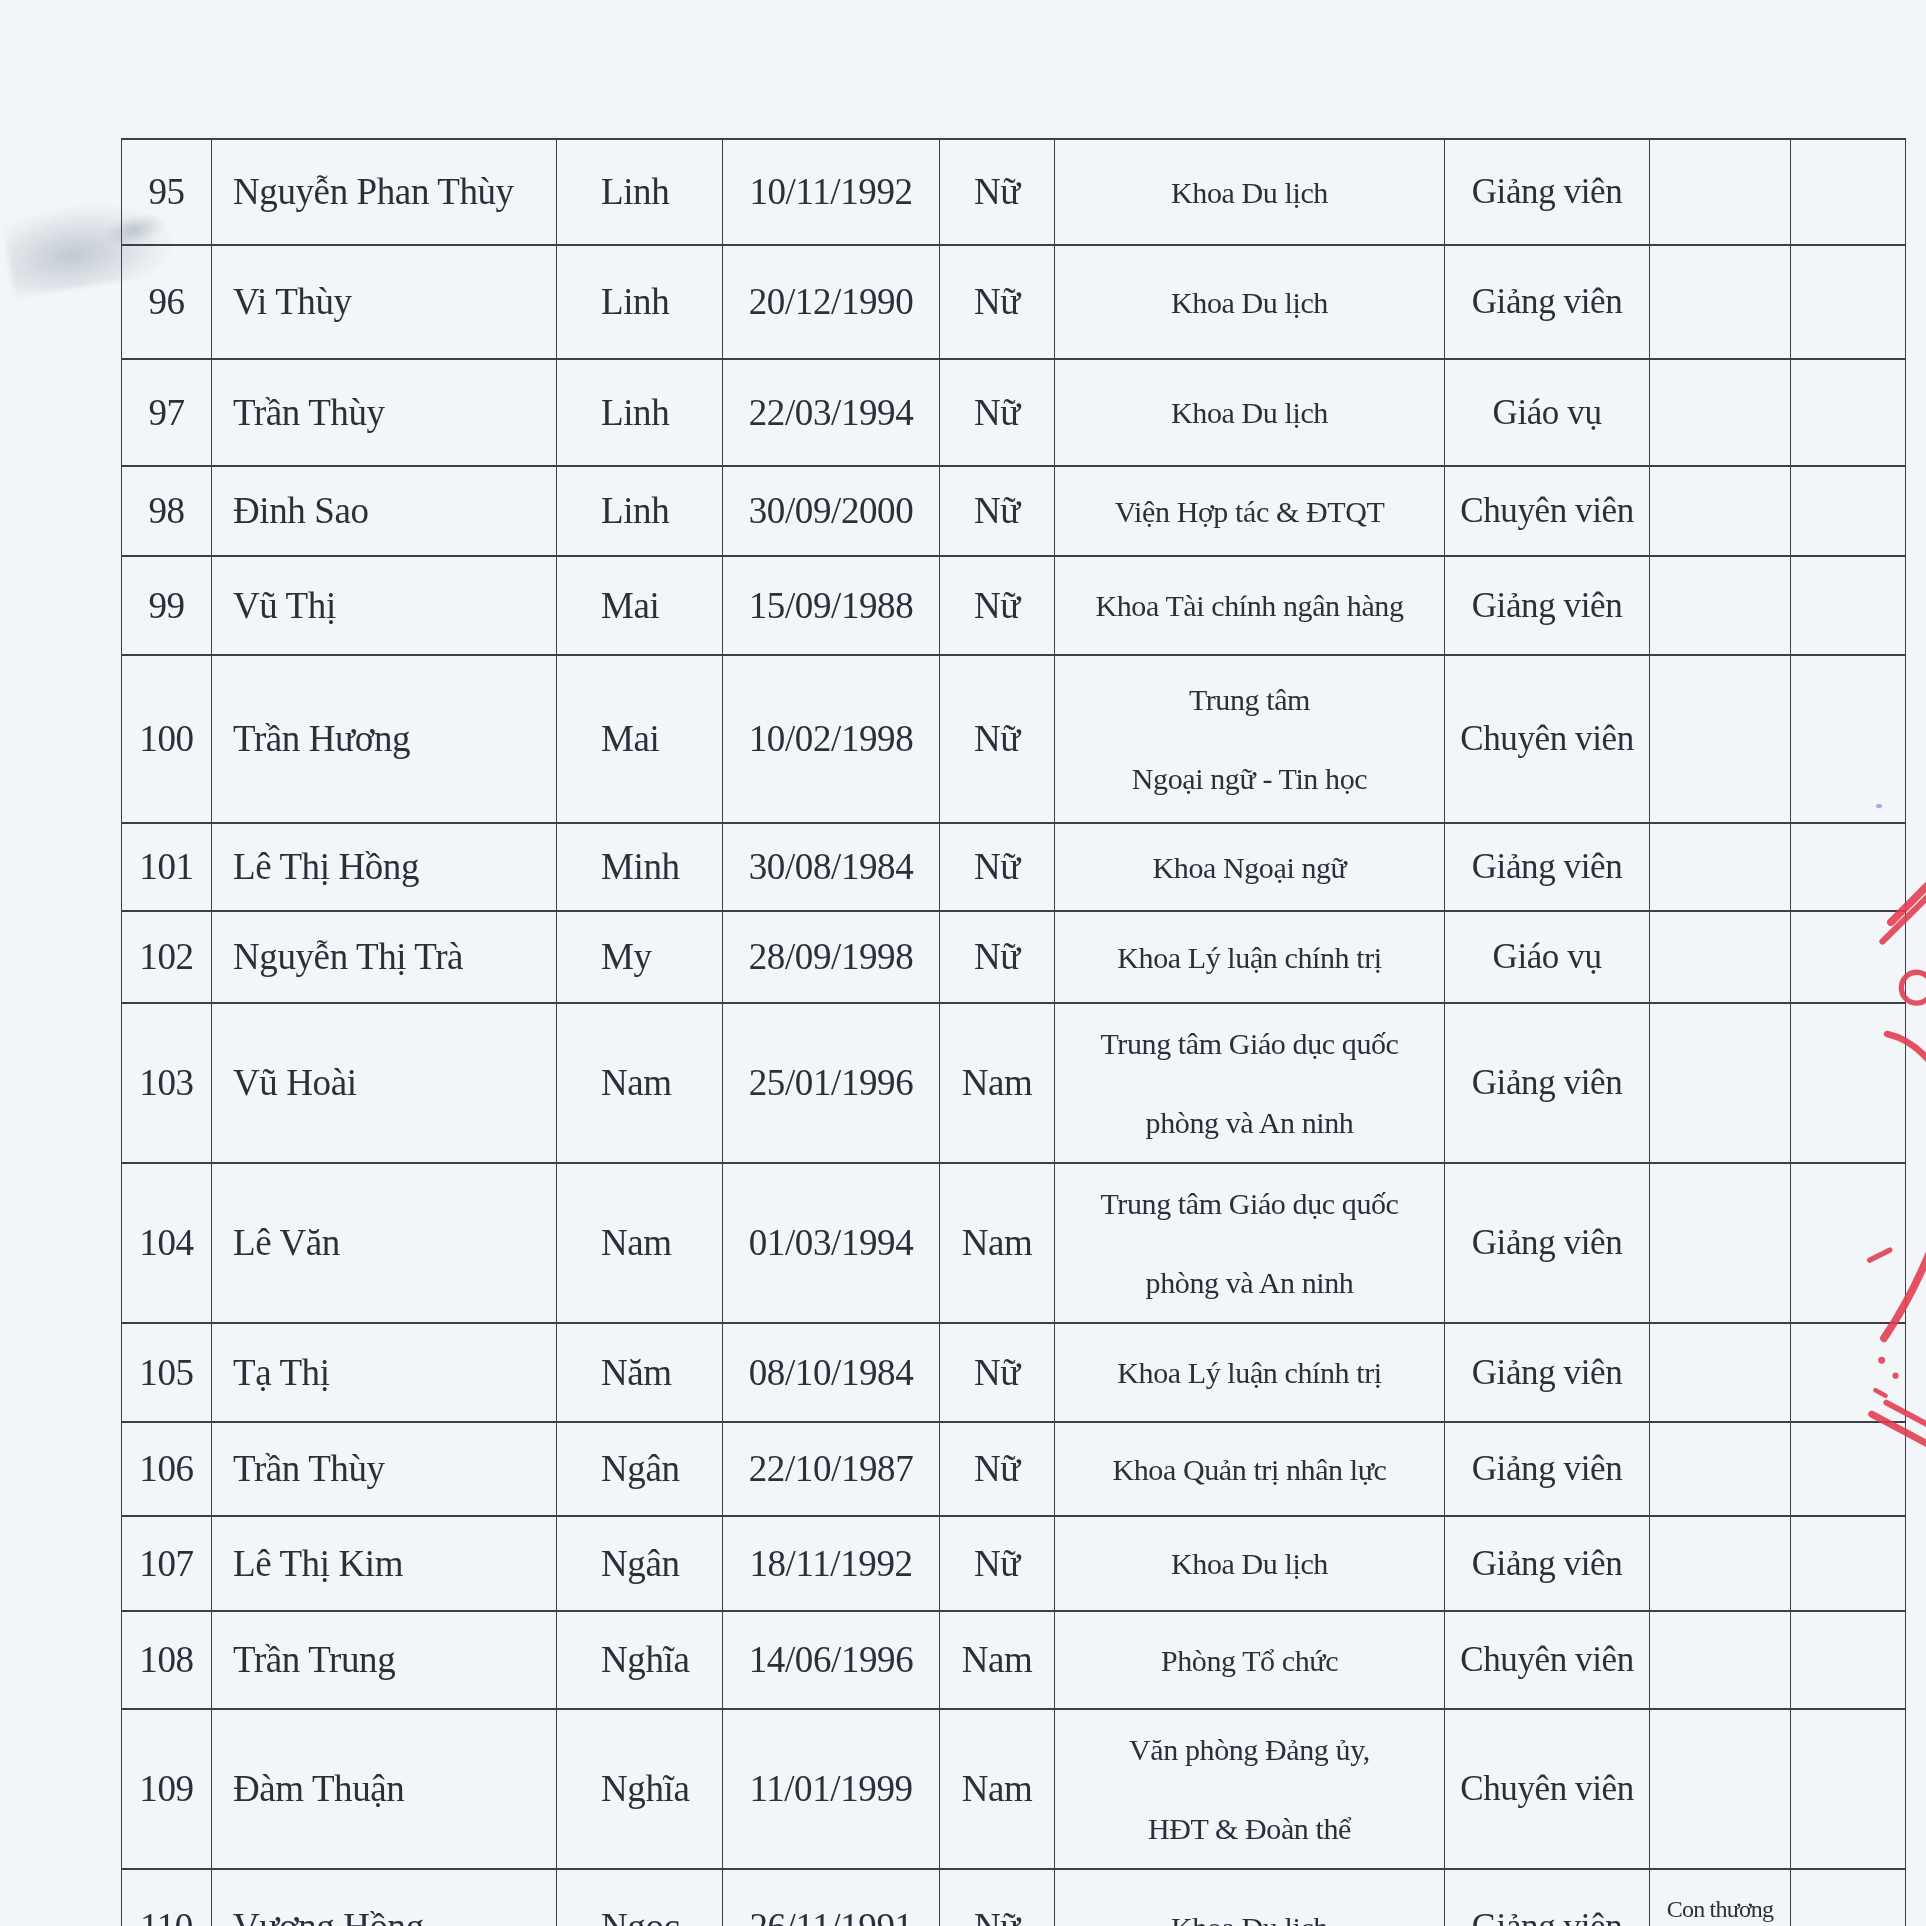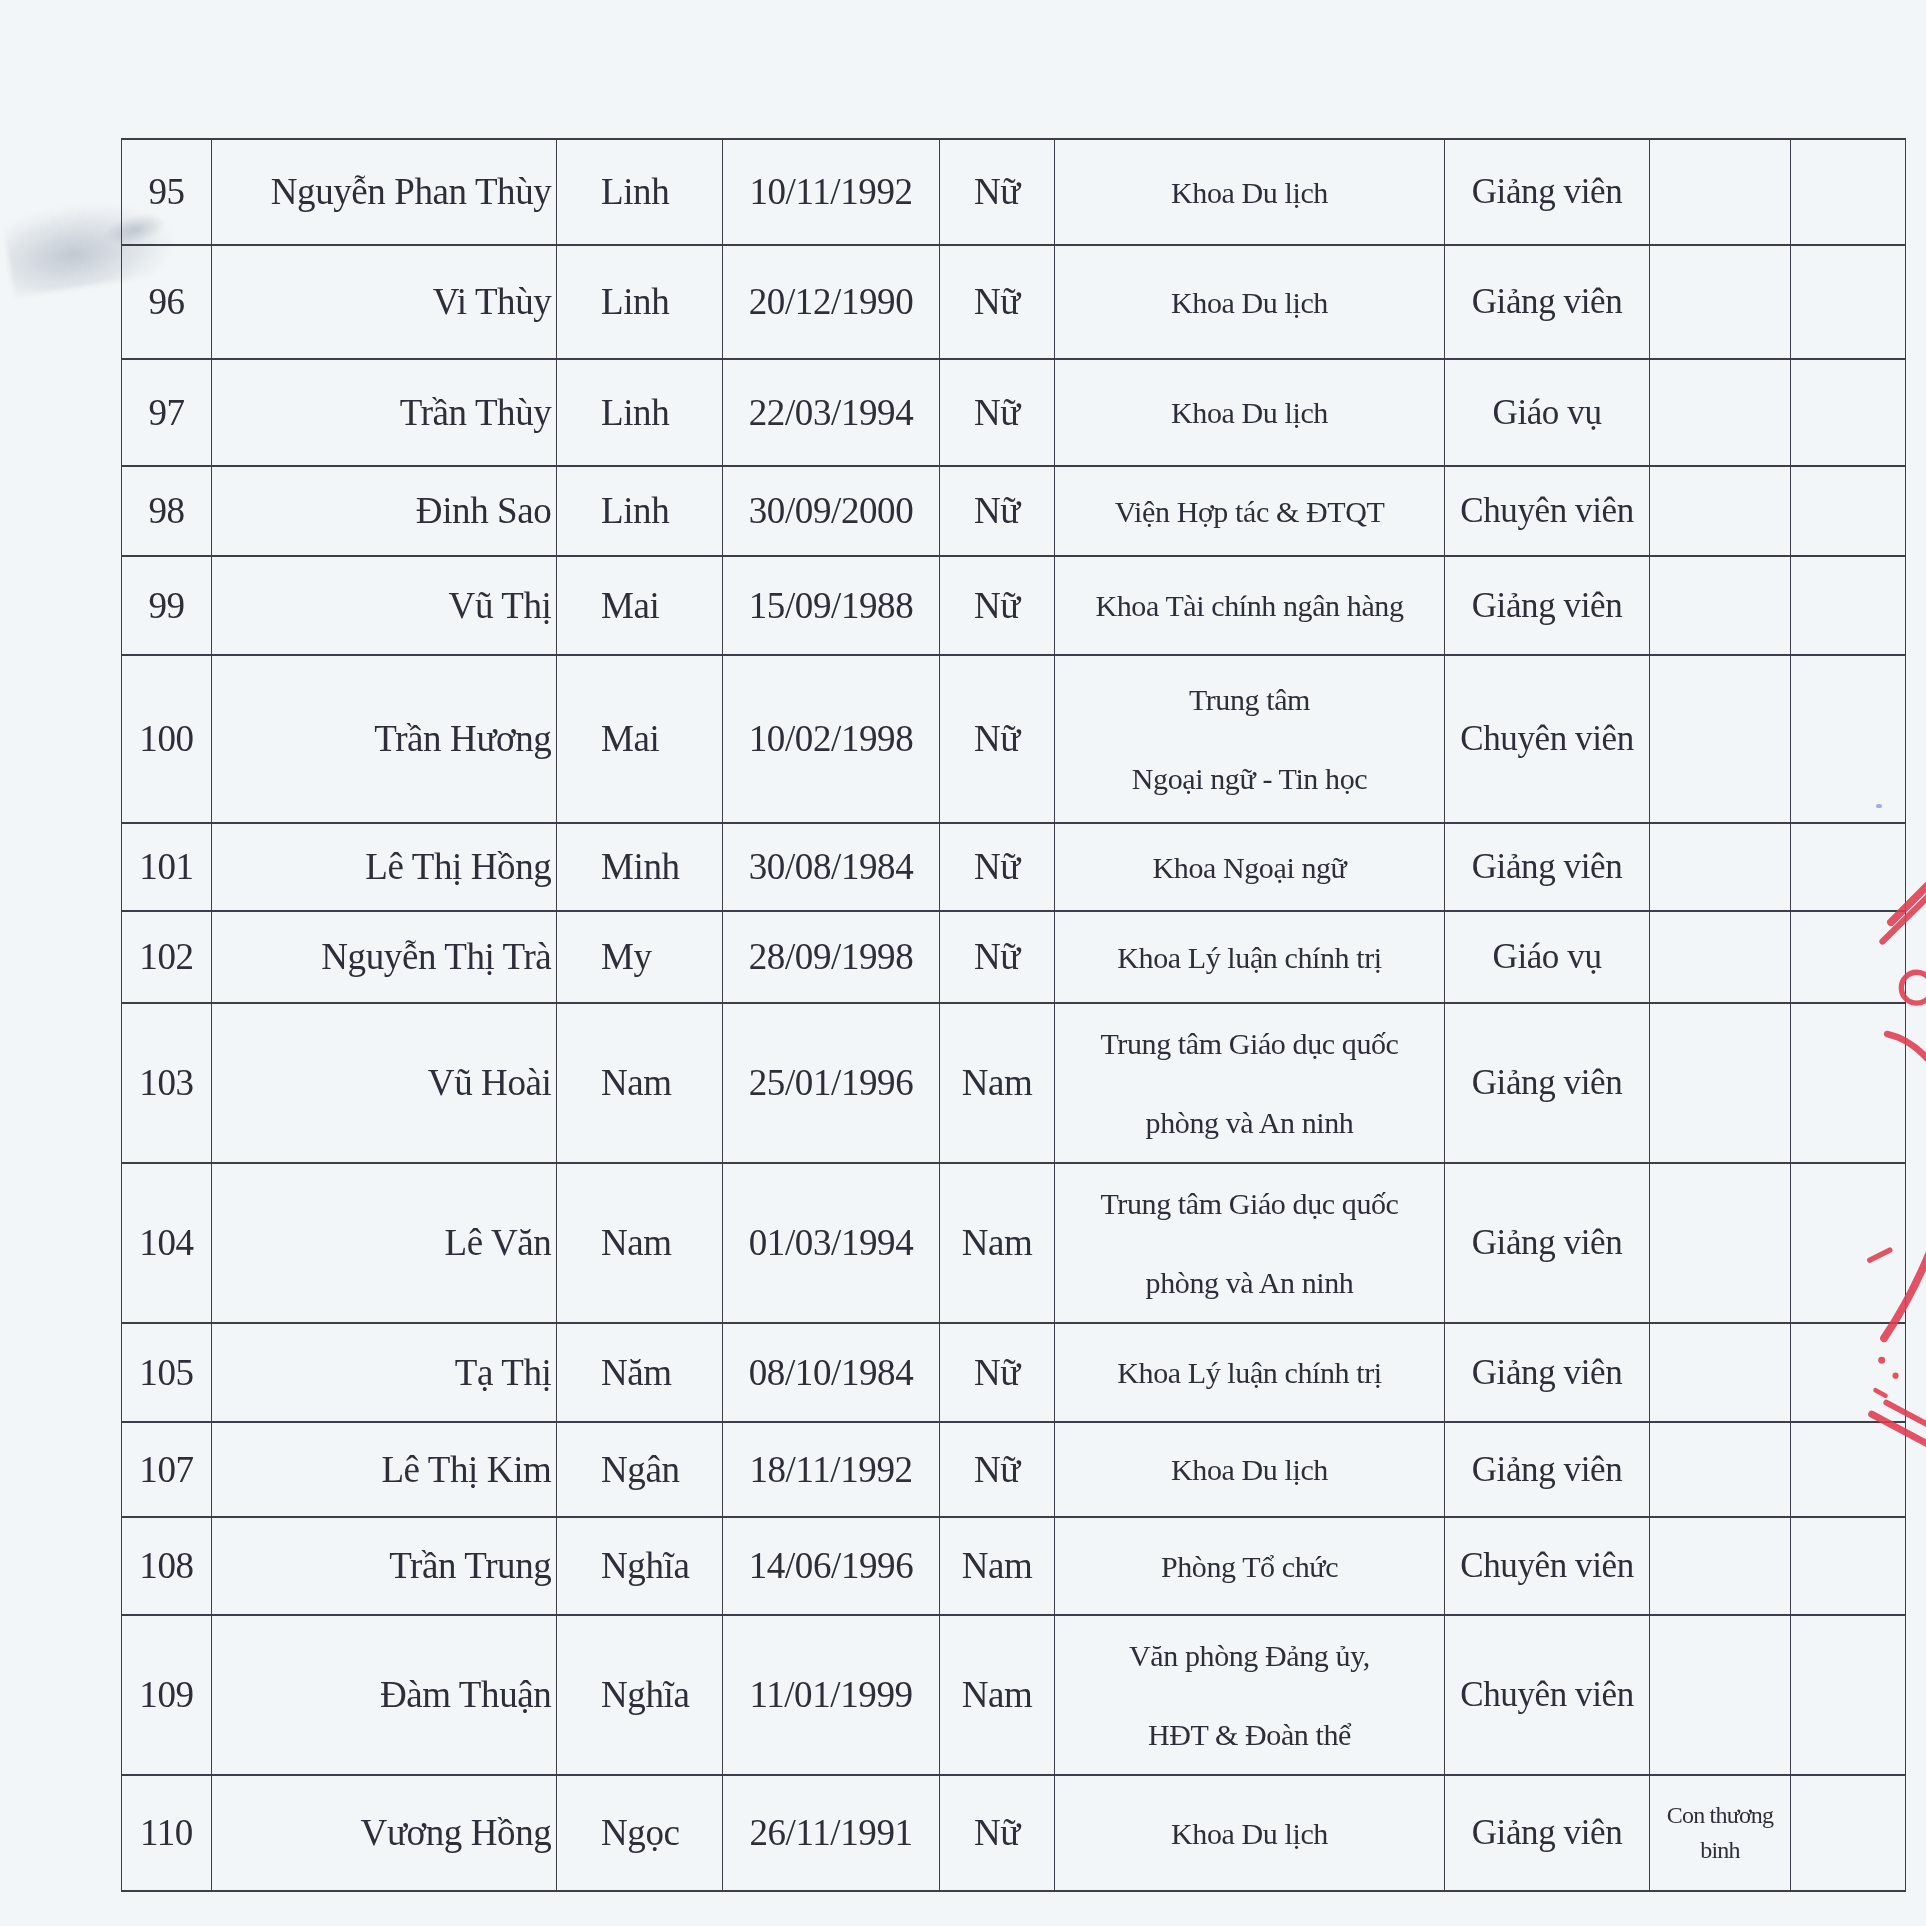--- a/index.html
+++ b/index.html
@@ -29,21 +29,21 @@
     border-collapse:collapse;table-layout:fixed;
   }
   td{
     border-left:1.5px solid var(--line);border-right:1.5px solid var(--line);
     border-top:2.3px solid var(--line);border-bottom:2.3px solid var(--line);
     text-align:center;vertical-align:middle;
     font-size:37px;line-height:50px;padding:0 4.6px;overflow:hidden;
     letter-spacing:-0.4px;
   }
   .c-stt{padding:0;margin-top:25px;}
-  .c-name{text-align:right;padding-left:21px;}
+  .c-name{text-align:left;padding-left:21px;}
   .c-ten{text-align:left;padding-left:44px;}
   .c-dept{line-height:79px;white-space:pre-line;font-size:30px;}
   .c-title{font-size:35px;margin-left:46px;}
   td.fit span{display:inline-block;white-space:pre-line;}
   .c-note{font-size:24px;line-height:35px;padding:0 7px;letter-spacing:-0.8px;}
   
   .r0{height:106px}.r1{height:114px}.r2{height:107px}.r3{height:90px}.r4{height:99px}
   .r5{height:168px}.r6{height:88px}.r7{height:92px}.r8{height:153px}.r9{height:156px}
   .r10{height:99px}.r11{height:94px}.r12{height:95px}.r13{height:98px}.r14{height:155px}
   .r15{height:116px}
@@ -187,20 +187,31 @@
           <td class="c-stt">105</td>
           <td class="c-name">Tạ Thị</td>
           <td class="c-ten">Năm</td>
           <td class="c-dob">08/10/1984</td>
           <td class="c-sex">Nữ</td>
           <td class="c-dept fit"><span>Khoa Lý luận chính trị</span></td>
           <td class="c-title fit"><span>Giảng viên</span></td>
           <td class="c-note"></td>
           <td class="c-extra"></td>
         </tr>
+      <tr class="r11">
+          <td class="c-stt">106</td>
+          <td class="c-name">Trần Thùy</td>
+          <td class="c-ten">Ngân</td>
+          <td class="c-dob">22/10/1987</td>
+          <td class="c-sex">Nữ</td>
+          <td class="c-dept fit"><span>Khoa Quản trị nhân lực</span></td>
+          <td class="c-title fit"><span>Giảng viên</span></td>
+          <td class="c-note"></td>
+          <td class="c-extra"></td>
+        </tr>
       <tr class="r12">
           <td class="c-stt">107</td>
           <td class="c-name">Lê Thị Kim</td>
           <td class="c-ten">Ngân</td>
           <td class="c-dob">18/11/1992</td>
           <td class="c-sex">Nữ</td>
           <td class="c-dept fit"><span>Khoa Du lịch</span></td>
           <td class="c-title fit"><span>Giảng viên</span></td>
           <td class="c-note"></td>
           <td class="c-extra"></td>

